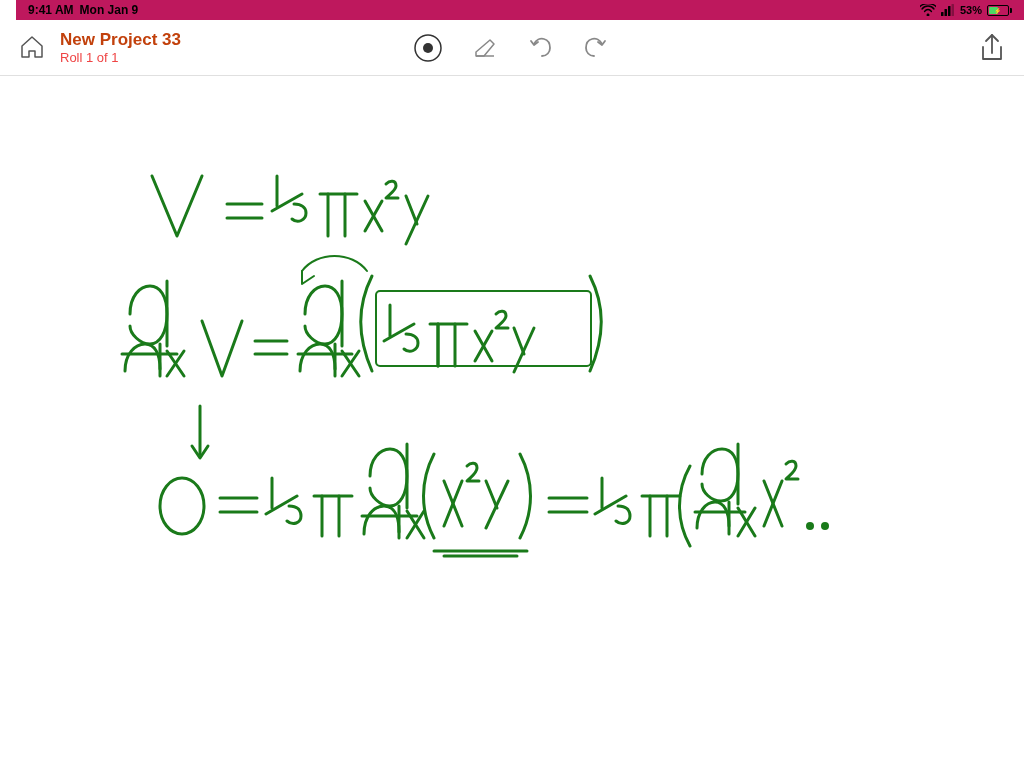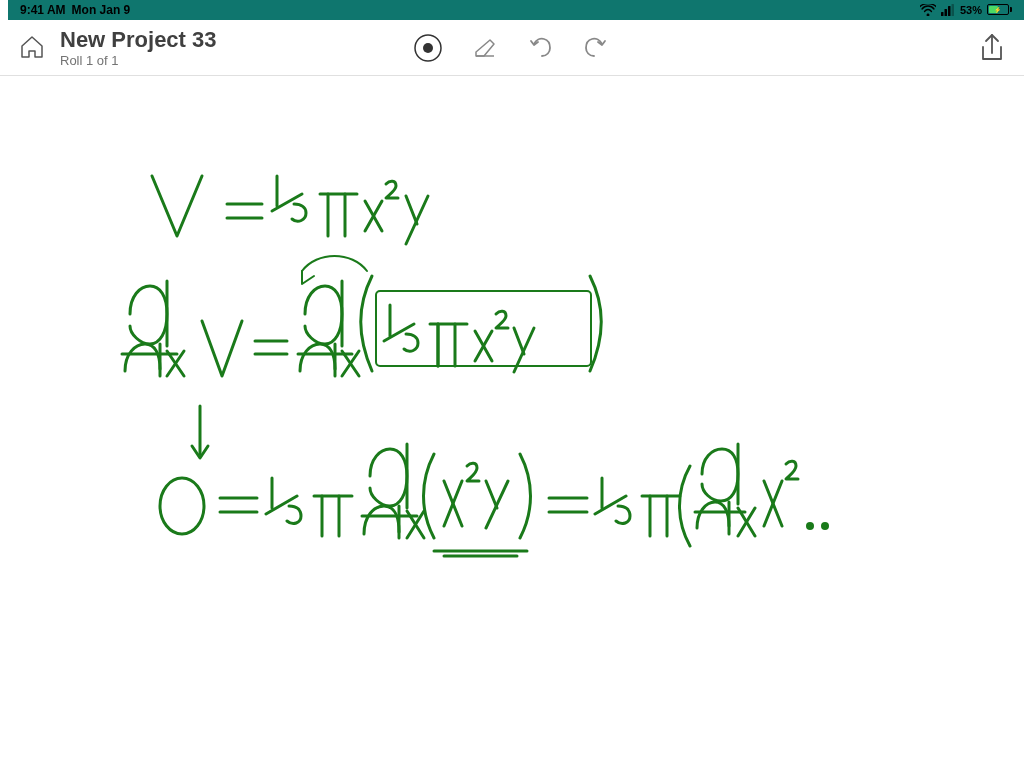--- a/index.html
+++ b/index.html
@@ -9,42 +9,42 @@
       height: 768px;
       background: #fff;
       font-family: -apple-system, BlinkMacSystemFont, sans-serif;
       overflow: hidden;
       position: relative;
     }
 
     
     .status-bar {
       position: absolute;
-      top: 0; left: 8px; right: 0;
+      top: 0; left: 16px; right: 0;
       height: 20px;
-      background: #0f766e;
+      background: #be185d;
       display: flex;
       align-items: center;
       justify-content: space-between;
       padding: 0 12px;
       font-size: 12px;
       font-weight: 600;
       color: #000;
       z-index: 10;
     }
 
     .status-left {
       display: flex;
       align-items: center;
       gap: 6px;
     }
 
     .status-right {
       display: flex;
-      align-items: flex-start;
+      align-items: flex-end;
       gap: 5px;
       font-size: 11px;
     }
 
     
     .toolbar {
       position: absolute;
       top: 20px; left: 0; right: 0;
       height: 56px;
       background: #fff;
@@ -70,29 +70,29 @@
       justify-content: center;
       cursor: pointer;
     }
 
     .project-info {
       display: flex;
       flex-direction: column;
     }
 
     .project-title {
-      font-size: 22px;
+      font-size: 17px;
       font-weight: 600;
-      color: #404040;
+      color: #c2410c;
       line-height: 1.2;
     }
 
     .project-subtitle {
       font-size: 13px;
-      color: #737373;
+      color: #ef4444;
       line-height: 1.2;
     }
 
     .toolbar-center {
       display: flex;
       align-items: center;
       gap: 20px;
       position: absolute;
       left: 50%;
       transform: translateX(-50%);

